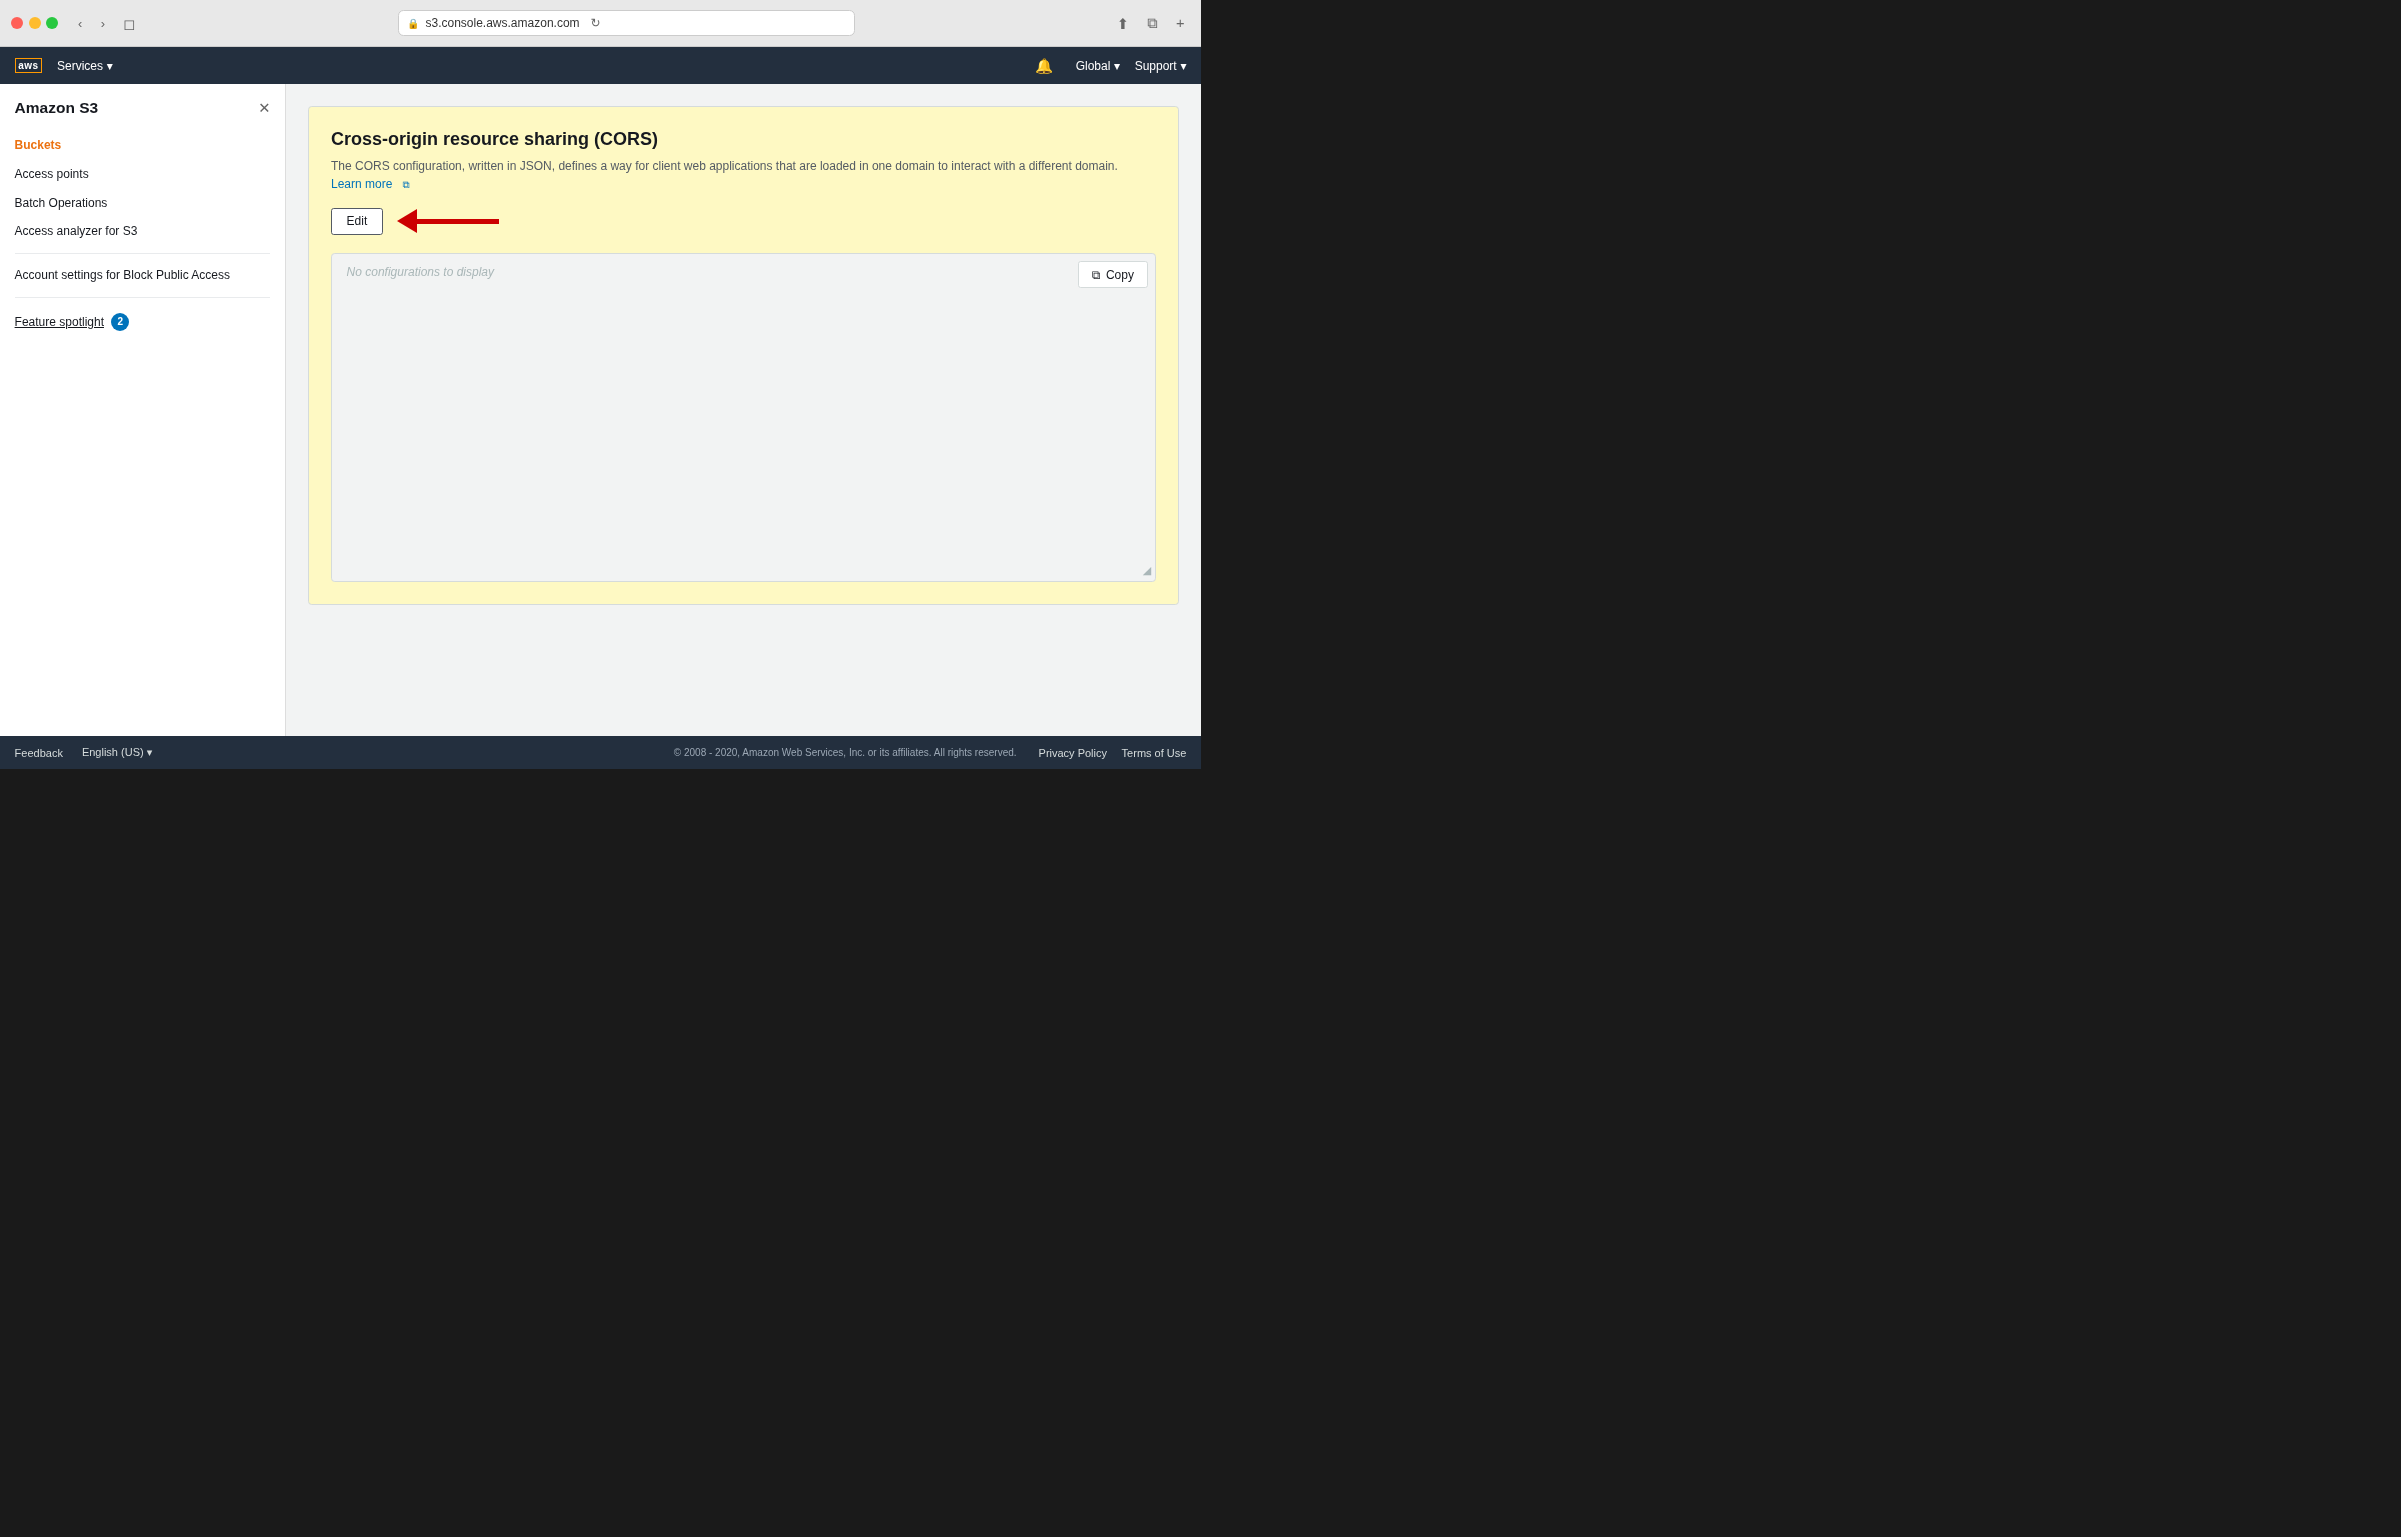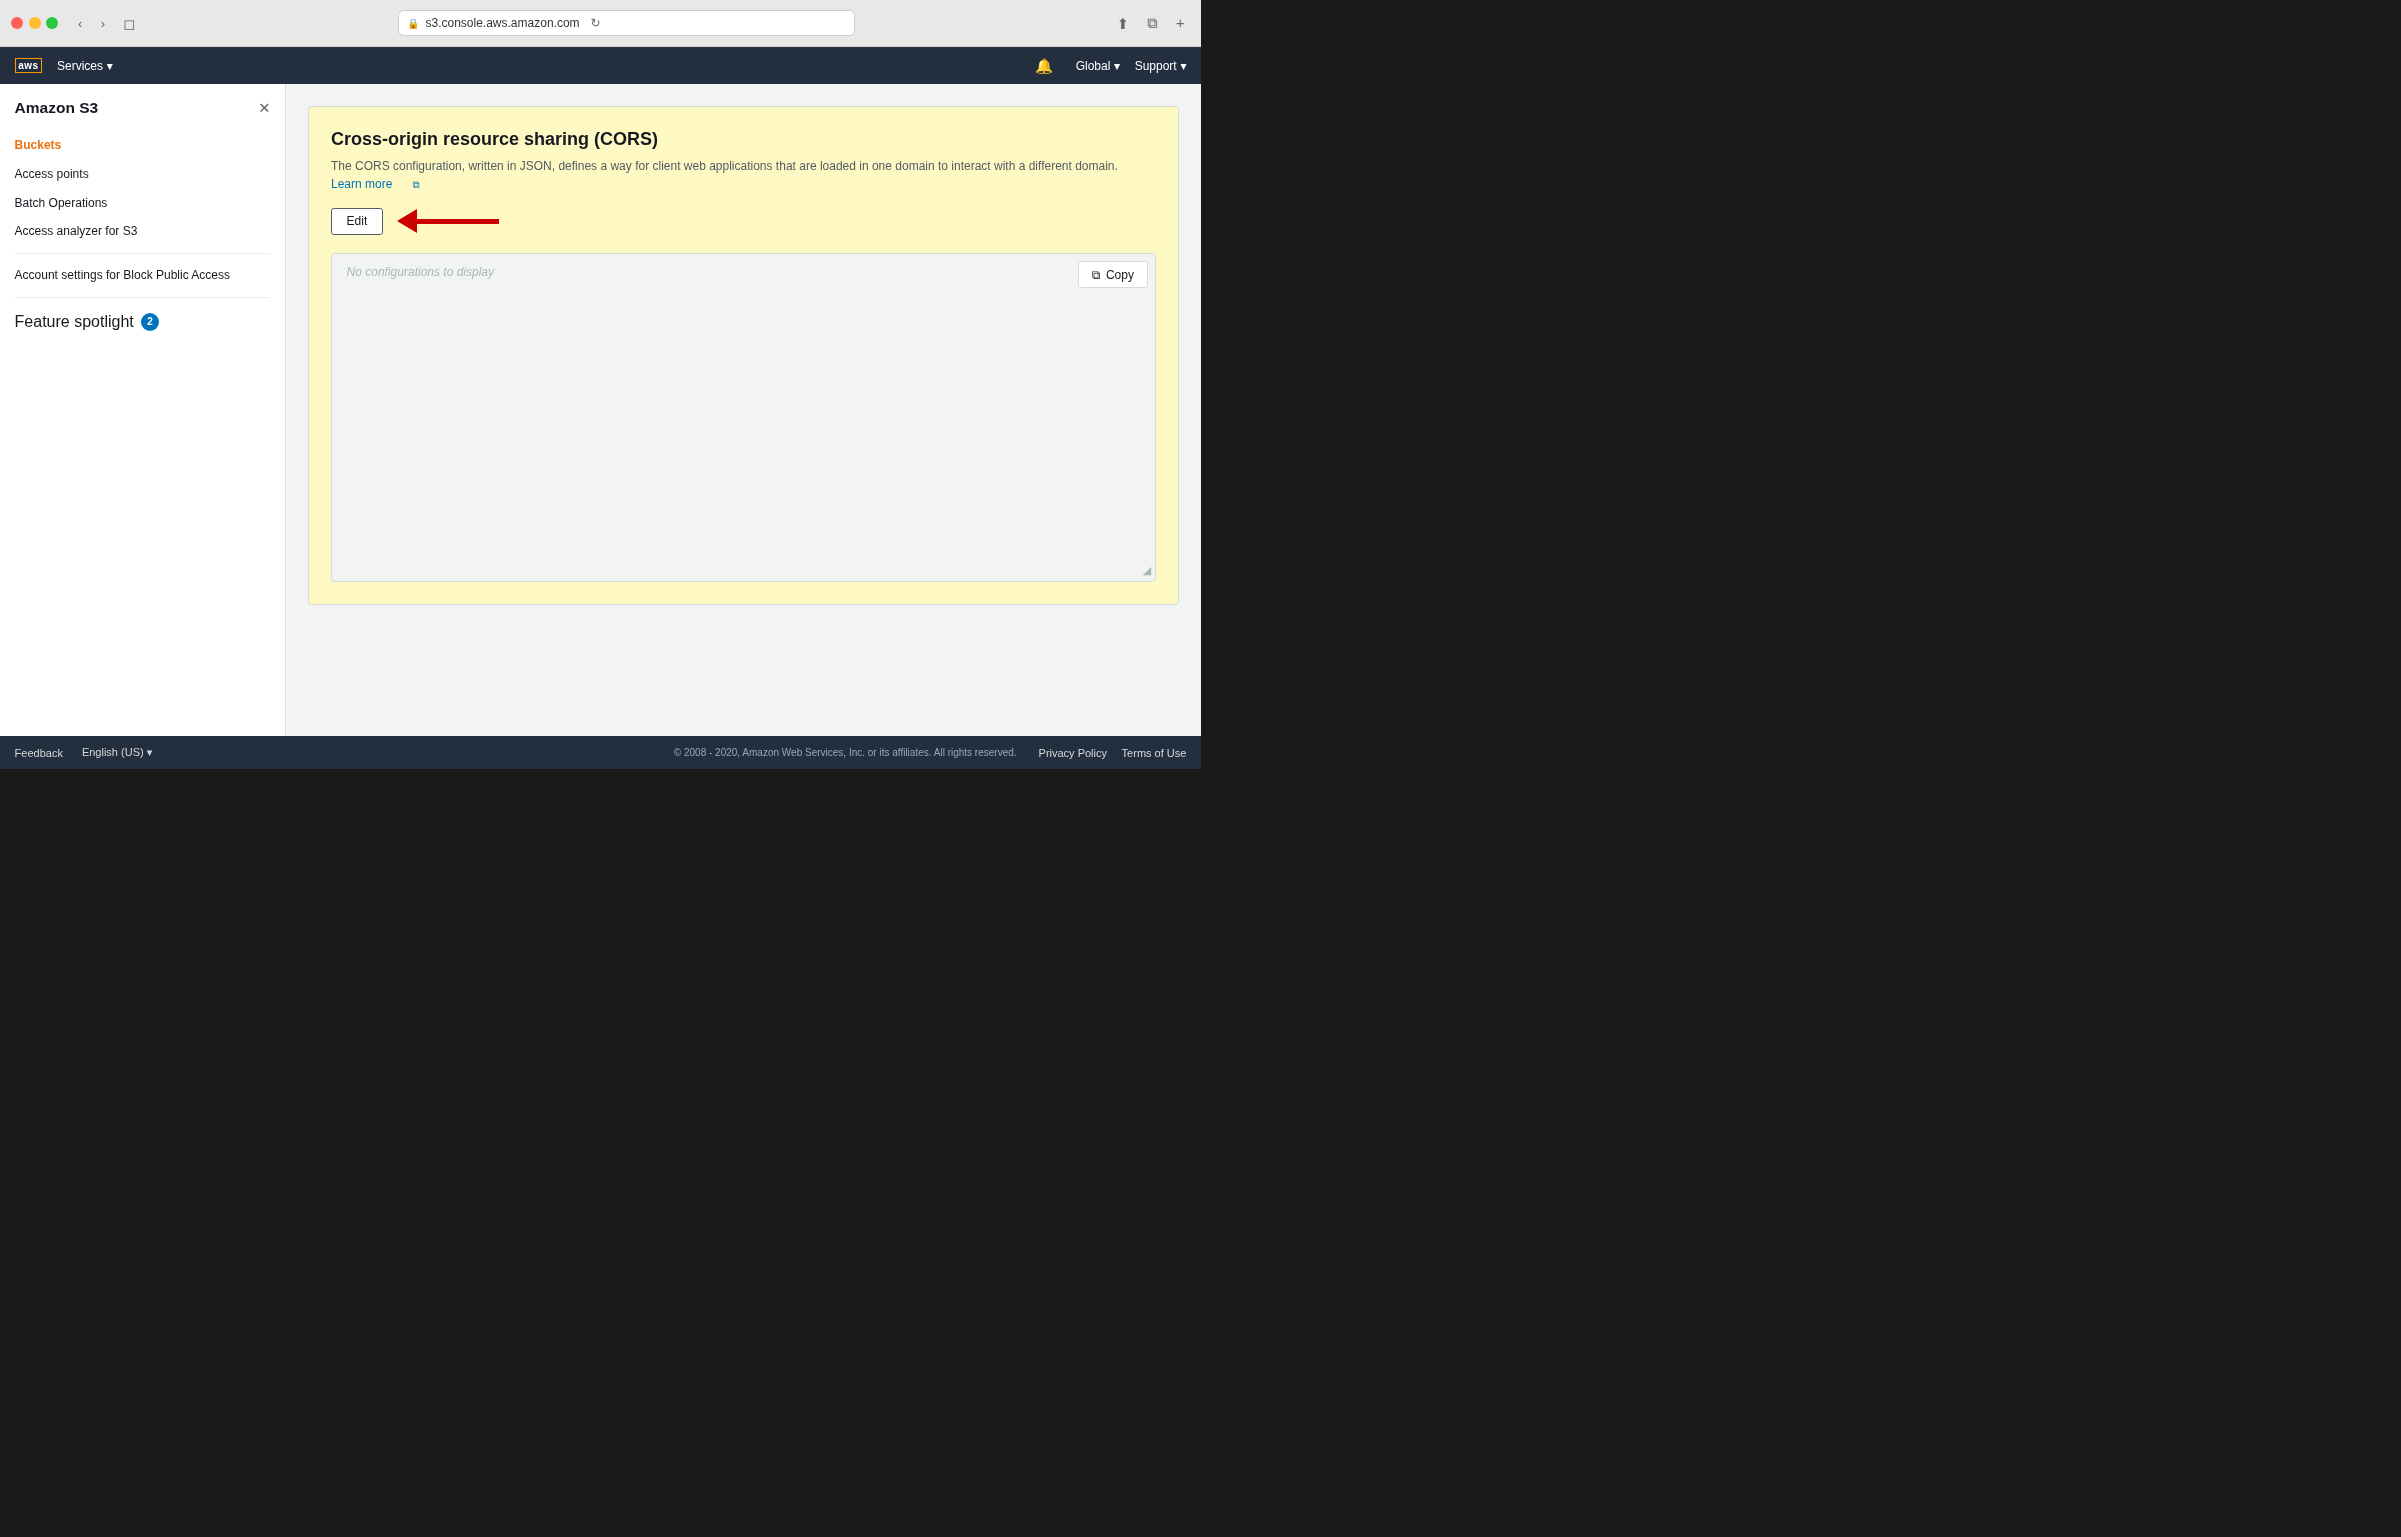--- a/index.html
+++ b/index.html
@@ -177,22 +177,23 @@
       margin: 7.3px 14.6px;
     }
     .sidebar-item-with-badge {
       display: flex;
       align-items: center;
       padding: 7.3px 14.6px;
       cursor: pointer;
       gap: 7.3px;
     }
     .sidebar-item-with-badge span {
-      font-size: 16px;
-      color: #16191f;
+      font-size: 12px;
+      color: #16191f;
+      text-decoration: underline;
     }
     .badge {
       background: #0073bb;
       color: white;
       border-radius: 50%;
       width: 18px;
       height: 18px;
       font-size: 10px;
       display: flex;
       align-items: center;
@@ -224,21 +225,21 @@
       font-size: 12px;
       color: #545b64;
       margin-bottom: 14.6px;
       line-height: 1.5;
     }
     .learn-more-link {
       color: #0073bb;
       text-decoration: none;
       display: inline-flex;
       align-items: center;
-      gap: 20px;
+      gap: 10px;
     }
     .external-link-icon {
       font-size: 10px;
       color: #0073bb;
     }
     .edit-section {
       display: flex;
       align-items: center;
       gap: 14.6px;
       margin-bottom: 18px;

